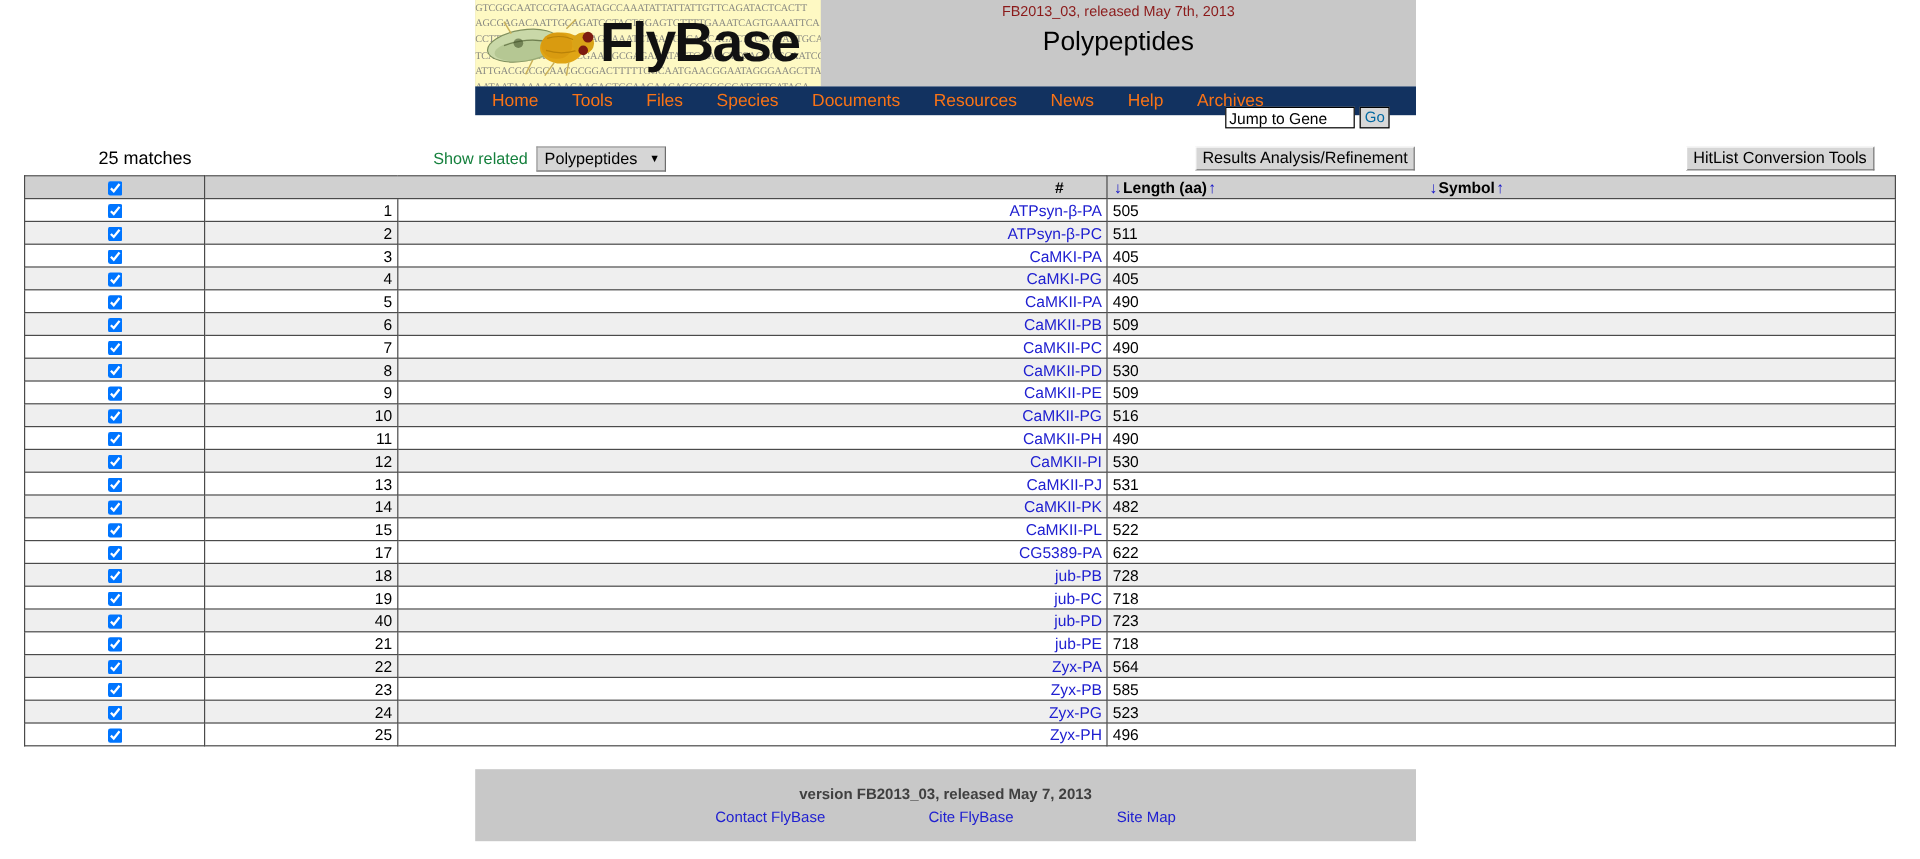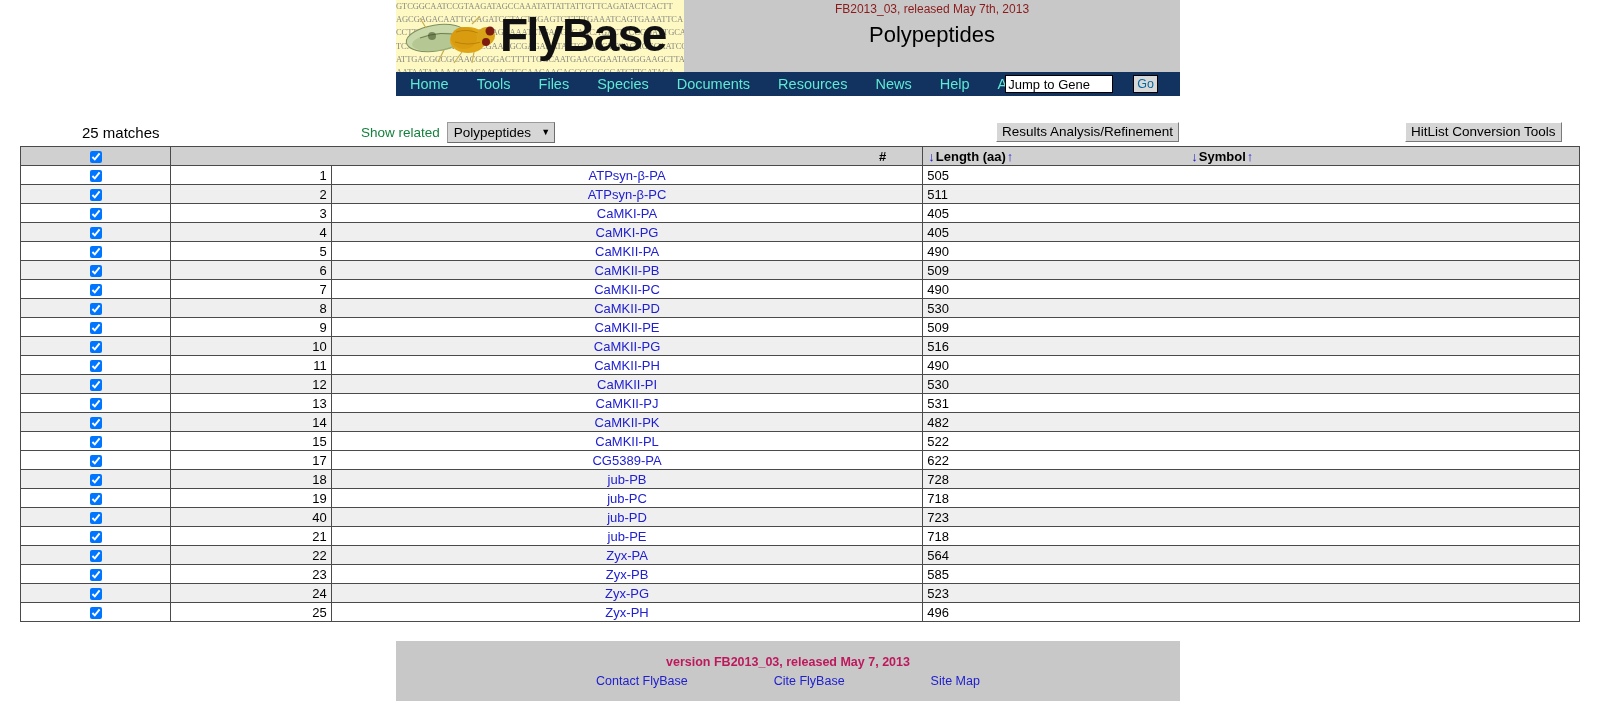--- a/index.html
+++ b/index.html
@@ -95,36 +95,35 @@
   }
   .nav-items {
     position: absolute;
     left: 0;
     top: 0;
     height: 24px;
     display: flex;
     align-items: center;
   }
   .nav-item {
-    color: #5eead4;
+    color: #f97316;
     font-size: 14.5px;
     padding: 0 9px;
     margin: 0 5px;
     text-decoration: none;
     cursor: pointer;
     line-height: 24px;
     white-space: nowrap;
   }
   .jump-wrap {
     position: absolute;
     right: 22px;
-    top: 3px;
+    top: 17px;
     display: flex;
     align-items: center;
-    gap: 16px;
   }
   .jump-input {
     width: 102px;
     height: 16px;
     font-size: 13px;
     font-family: "Liberation Sans", sans-serif;
     border: 1px solid #000;
     padding: 0 2px;
     background: #ffffff;
     color: #000;
@@ -254,21 +253,21 @@
     font-weight: bold;
     cursor: pointer;
     padding: 0 1px;
   }
 
   .row-odd  td { background: #ffffff; }
   .row-even td { background: #efefef; }
 
   .cell-check  { text-align: center; }
   .cell-num    { text-align: right; color: #000; }
-  .cell-symbol { text-align: center; }
+  .cell-symbol { text-align: right; }
   .cell-length { text-align: left; color: #000; }
 
   .sym-link {
     color: #2020d0;
     text-decoration: none;
     cursor: pointer;
     font-size: 13px;
   }
 
   input.cb {
@@ -290,21 +289,21 @@
     background: #c8c8c8;
   }
   .footer-version {
     position: absolute;
     left: 0;
     top: 14px;
     width: 784px;
     text-align: center;
     font-size: 12.5px;
     font-weight: bold;
-    color: #be185d;
+    color: #404040;
   }
   .footer-links {
     position: absolute;
     left: 0;
     top: 33px;
     width: 784px;
     display: flex;
     justify-content: center;
     gap: 86px;
   }

